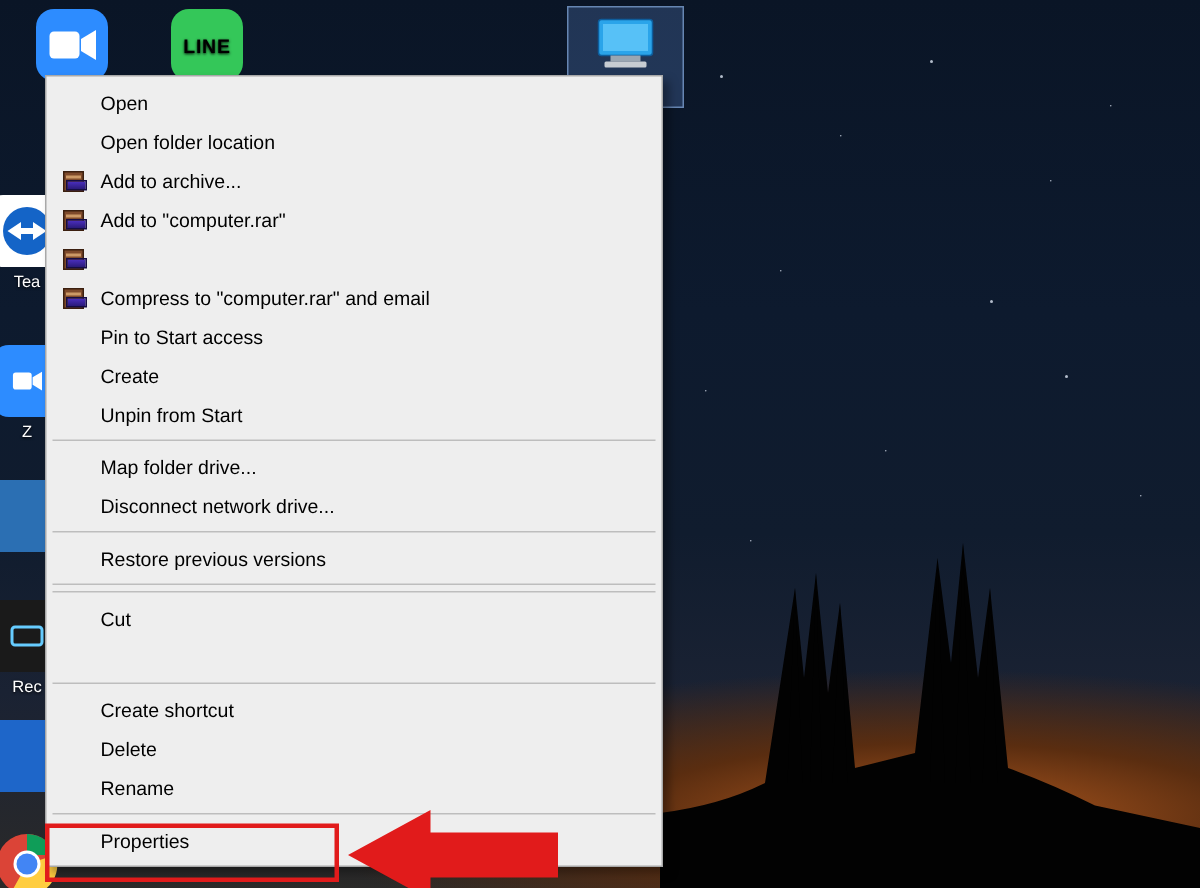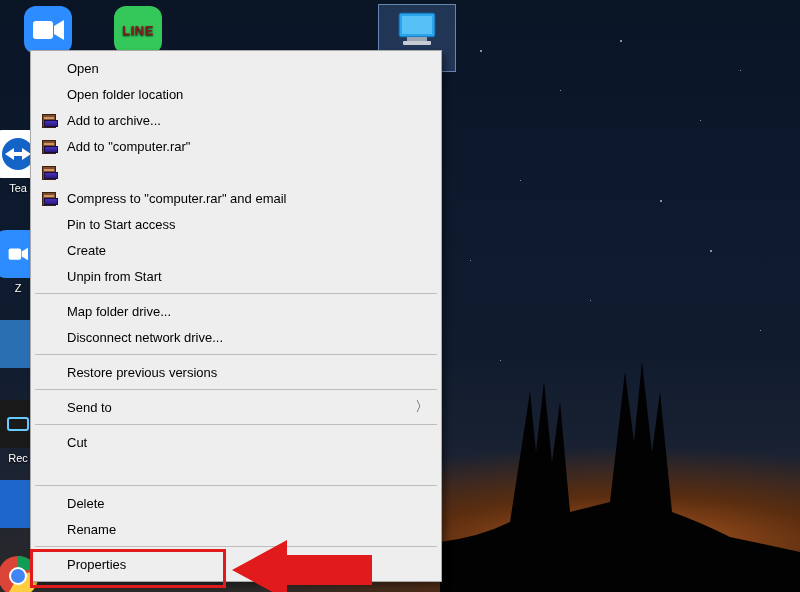--- a/index.html
+++ b/index.html
@@ -8,21 +8,21 @@
     position:relative;width:800px;height:592px;
     background:
       radial-gradient(ellipse 600px 140px at 78% 92%, #b35a1f 0%, #5a2d10 35%, transparent 70%),
       linear-gradient(to bottom,#0a1526 0%,#0d1a2e 35%,#101c2e 60%,#1a2233 78%,#2b2a29 100%);
   }
   
   .stars{position:absolute;inset:0;pointer-events:none;opacity:.85}
   .stars span{position:absolute;background:#cfd8e6;border-radius:50%}
   
   .desk-icon{position:absolute;width:76px;text-align:center;color:#fff;font-size:11px;text-shadow:0 1px 2px #000}
-  .desk-icon .tile{width:48px;height:48px;margin:0 auto 4px;border-radius:8px;display:flex;align-items:center;justify-content:center;font-weight:bold;color:#7f1d1d}
+  .desk-icon .tile{width:48px;height:48px;margin:0 auto 4px;border-radius:8px;display:flex;align-items:center;justify-content:center;font-weight:bold;color:#000000}
   .desk-icon .label{display:block;white-space:nowrap;overflow:hidden}
   
   .thispc{position:absolute;left:378px;top:4px;width:76px;padding:4px 0 6px;text-align:center;
     background:rgba(120,170,255,.22);border:1px solid rgba(160,200,255,.55)}
   .thispc .label{display:block;color:#fff;font-size:12px;text-shadow:0 1px 2px #000;margin-top:2px}
   
   .ctx{
     position:absolute;left:30px;top:50px;width:406px;
     background:#eeeeee;border:1px solid #a8a8a8;
     box-shadow:4px 4px 6px rgba(0,0,0,.35);
@@ -214,34 +214,33 @@
     <div class="item">
         <span class="ic"></span>
         <span class="txt">Disconnect network drive...</span>
       </div>
     <hr>
     <div class="item">
         <span class="ic"></span>
         <span class="txt">Restore previous versions</span>
       </div>
     <hr>
-    <div class="item">
-        <span class="ic"></span>
-        <span class="txt">Send to</span>
-        <span class="chev">〉</span>
-      </div>
     <hr>
     <div class="item">
         <span class="ic"></span>
         <span class="txt">Cut</span>
       </div>
     <div class="item">
         <span class="ic"></span>
       </div>
     <hr>
+    <div class="item">
+        <span class="ic"></span>
+        <span class="txt">Create shortcut</span>
+      </div>
     <div class="item">
         <span class="ic"></span>
         <span class="txt">Delete</span>
       </div>
     <div class="item">
         <span class="ic"></span>
         <span class="txt">Rename</span>
       </div>
     <hr>
     <div class="item">

